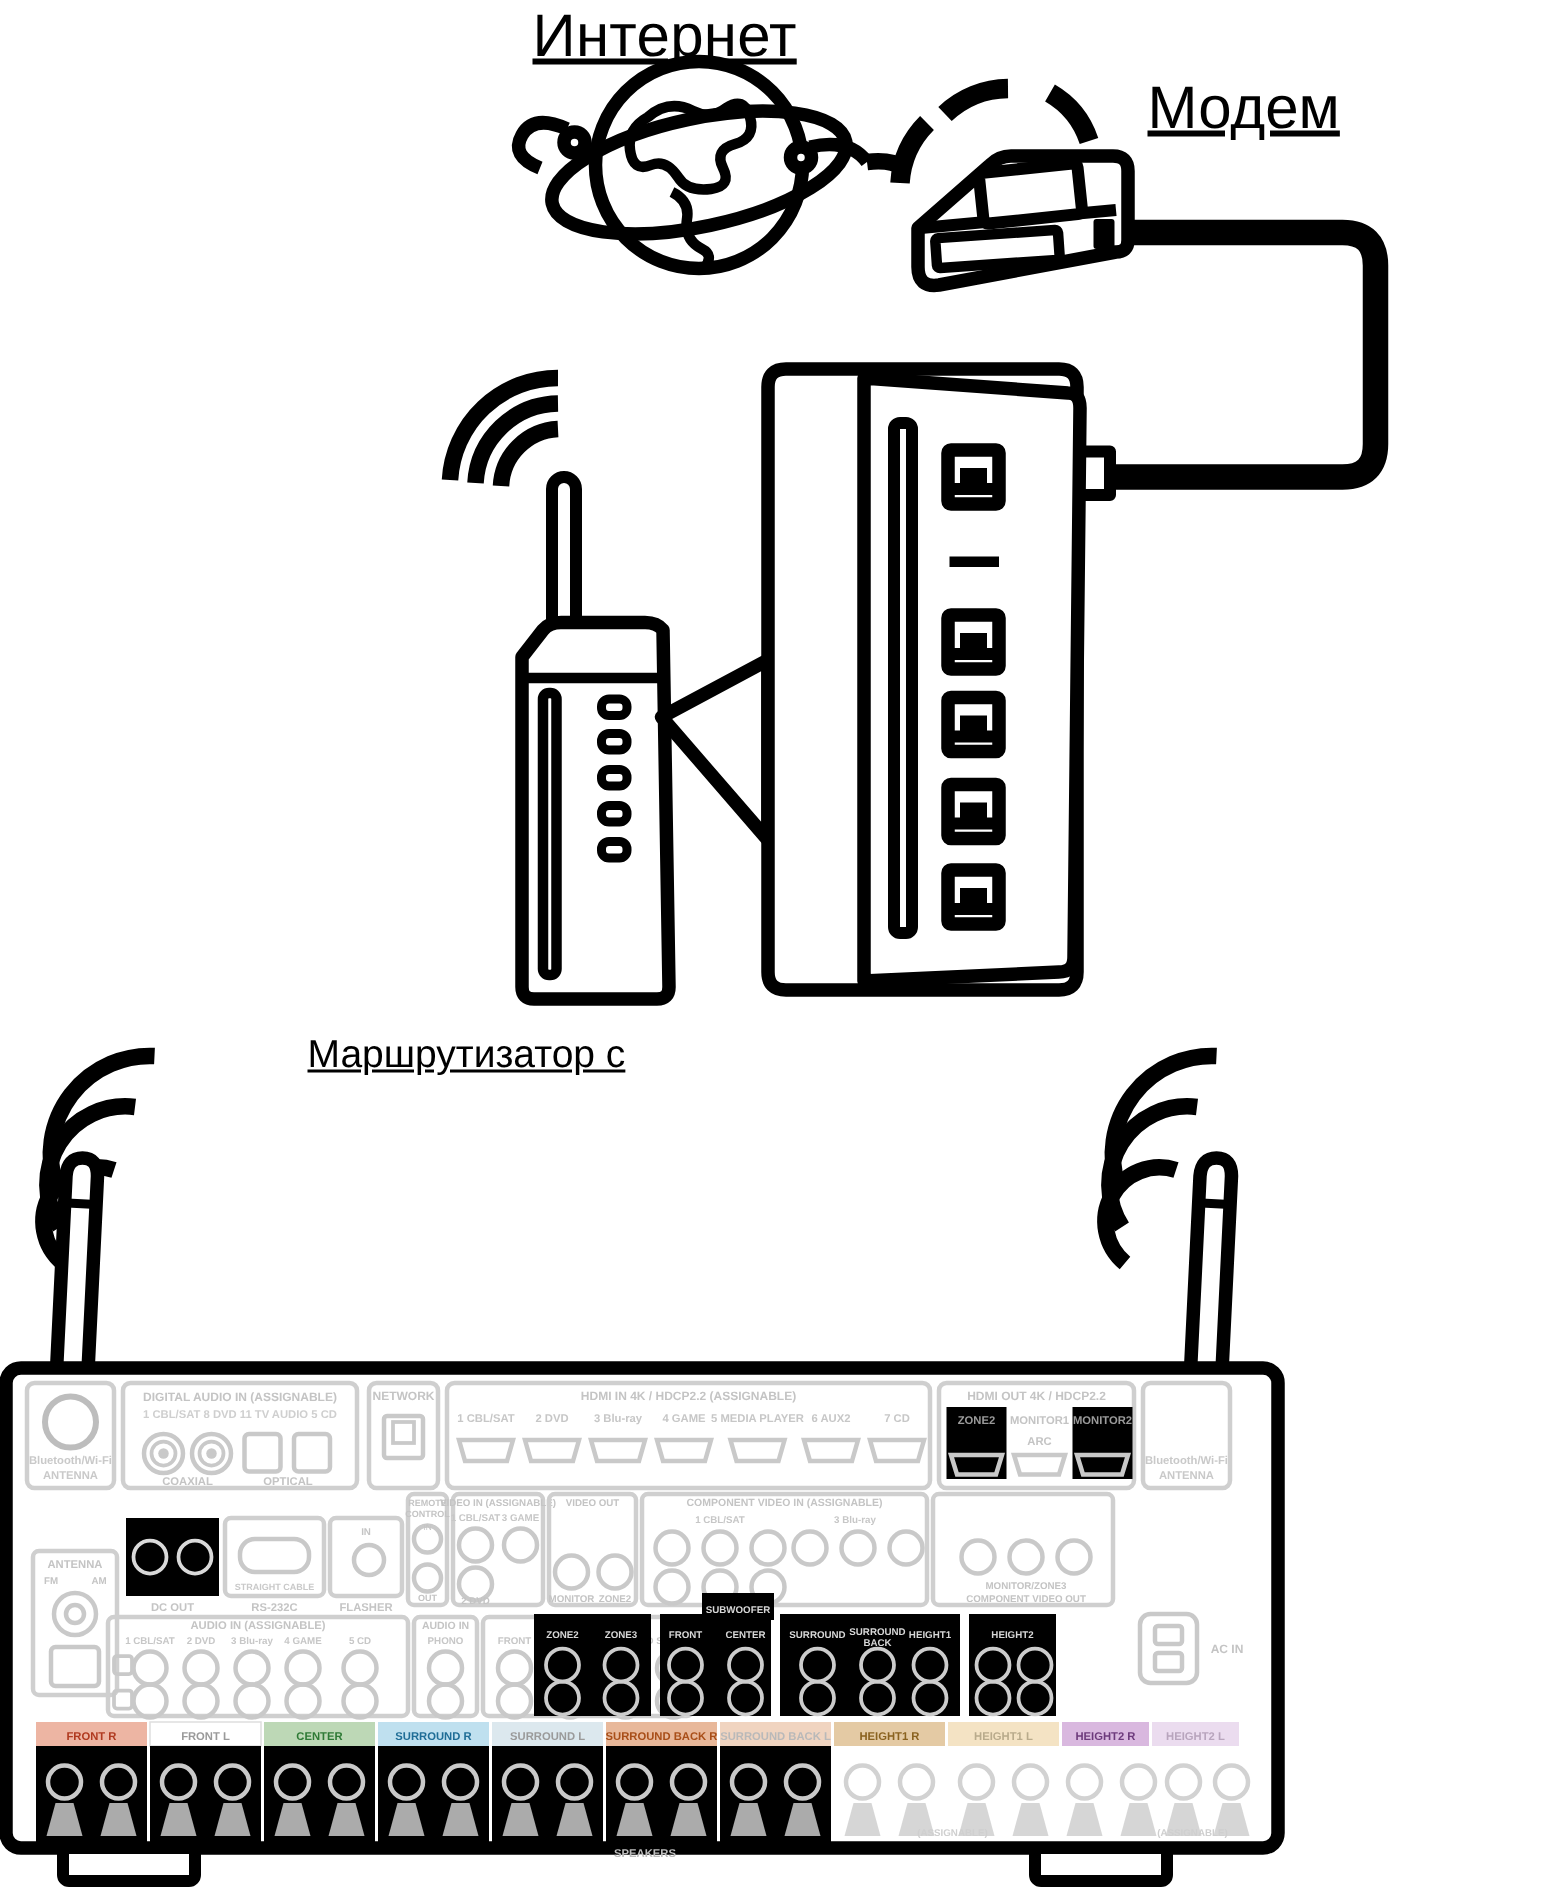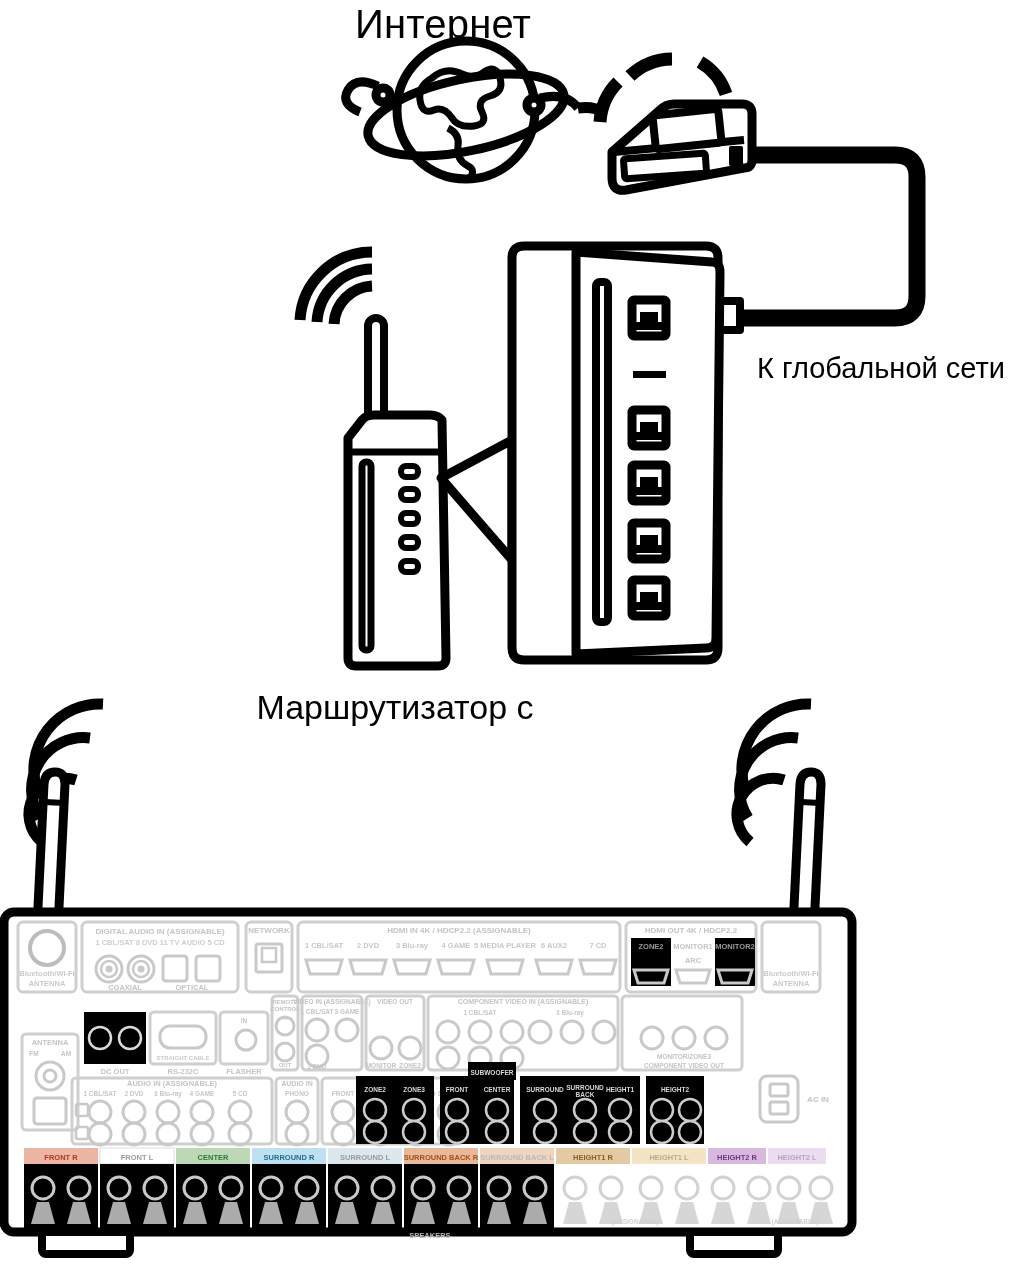--- a/index.html
+++ b/index.html
@@ -18,51 +18,52 @@
     position: absolute;
     left: 0; top: 0;
     width: 1030px;
     height: 1265px;
   }
   .lbl {
     position: absolute;
     color: #000;
     white-space: nowrap;
     font-weight: 400;
+    text-decoration: underline;
   }
   #label-internet {
     left: 355px; top: 2px;
     font-size: 40px;
     letter-spacing: 0.2px;
   }
   #label-modem {
     left: 765px; top: 50px;
     font-size: 40px;
   }
   #label-wan {
     left: 757px; top: 352px;
     font-size: 29px;
   }
   #label-router {
     left: 205px; top: 688px;
-    font-size: 34px;
-    text-align: center;
+    font-size: 26px;
+    text-align: left;
     line-height: 1.12;
     width: 380px;
   }
   svg { display: block; }
   .sv { position: absolute; left: 0; top: 0; }
 </style>
 </head>
 <body>
 
 <div id="stage">
 
   <div class="lbl" id="label-internet">Интернет</div>
-  <div class="lbl" id="label-wan">К глобальной сети</div>
+  <div class="lbl" id="label-modem">Модем</div>
   <div class="lbl" id="label-router">
     <div>Маршрутизатор с</div>
   </div>
 
   <svg class="sv" width="1030" height="700" viewBox="0 0 1030 700">
 
     <g fill="none" stroke="#000" stroke-width="9">
       <circle cx="466" cy="110" r="69"></circle>
       <ellipse cx="466" cy="115" rx="100" ry="36" transform="rotate(-12 466 115)"></ellipse>
       <path d="M378 86 q-22 -10 -30 4 q-8 14 12 22"></path>

